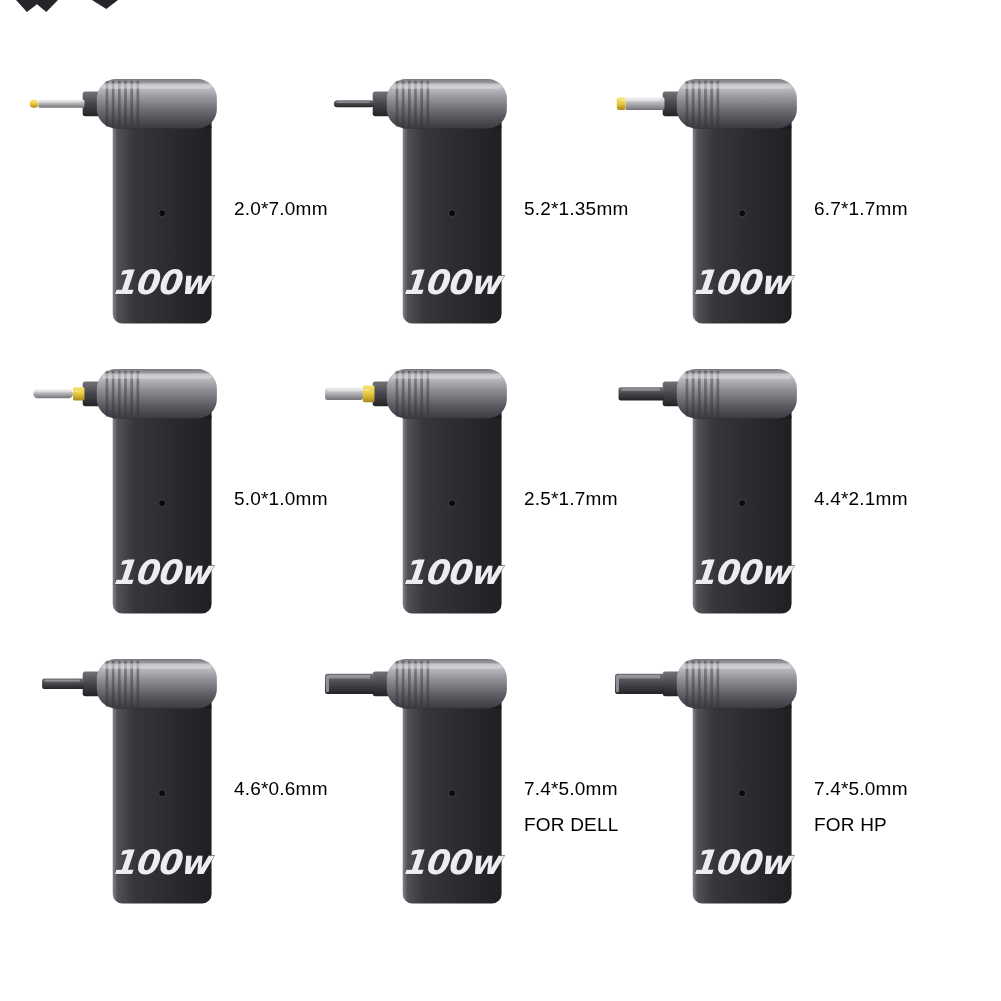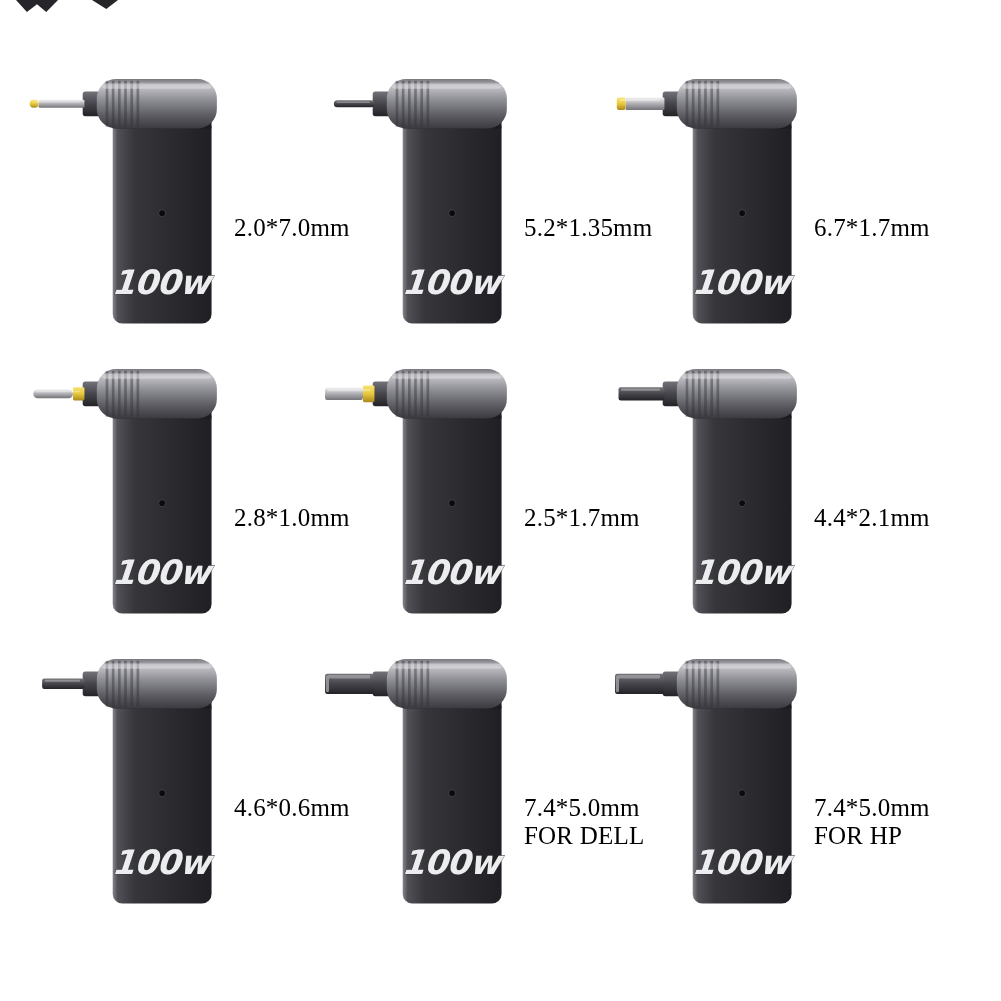--- a/index.html
+++ b/index.html
@@ -28,28 +28,28 @@
   }
   .adapter {
     position: absolute;
     left: 0;
     top: 0;
   }
   .adapter svg { display: block; }
   .label {
     position: absolute;
     left: 222px;
-    top: 142px;
+    top: 126px;
     white-space: nowrap;
-    font-size: 25px;
+    font-size: 19px;
     color: #000000;
     letter-spacing: 0.2px;
-    font-family: Liberation Serif, serif;
   }
   .label .note {
+    margin-top: 14px;
   }
   .label .note:empty { display: none; }
   .artifact {
     position: absolute;
     background: #26262a;
   }
   .artifact.a1 {
     left: 16px; top: 0; width: 42px; height: 12px;
     clip-path: polygon(0 0, 100% 0, 72% 100%, 50% 35%, 26% 100%);
   }
@@ -294,21 +294,21 @@
             <rect x="134" y="10" width="3" height="52" fill="#34343a" opacity="0.45"></rect>
             <rect x="141" y="10" width="3" height="52" fill="#34343a" opacity="0.45"></rect>
   <rect x="102" y="13" width="124" height="6" rx="3" fill="#e2e2e6" opacity="0.5"></rect>
   <circle cx="170" cy="160" r="4" fill="#0b0b0d" stroke="#46464c" stroke-width="1"></circle>
   <g transform="translate(170,252) skewX(-8)">
     <text text-anchor="middle" font-family="'DejaVu Sans', sans-serif" font-size="38" font-style="italic" font-weight="bold" letter-spacing="-1" fill="#ecedee" stroke="#2a2a2e" stroke-width="0.8" paint-order="stroke">100w</text>
   </g>
 </svg>
         </div>
       <div class="label">
-        <div class="size">2.8*1.0mm</div>
+        <div class="size">5.0*1.0mm</div>
 
       </div>
     </div>
 
     <div class="cell">
       <div class="adapter">
           <svg viewBox="0 0 240 290" width="212" height="256" xmlns="http://www.w3.org/2000/svg">
   <defs>
     <linearGradient id="hg4" x1="0" y1="0" x2="0" y2="1">
       <stop offset="0" stop-color="#77777d"></stop>

